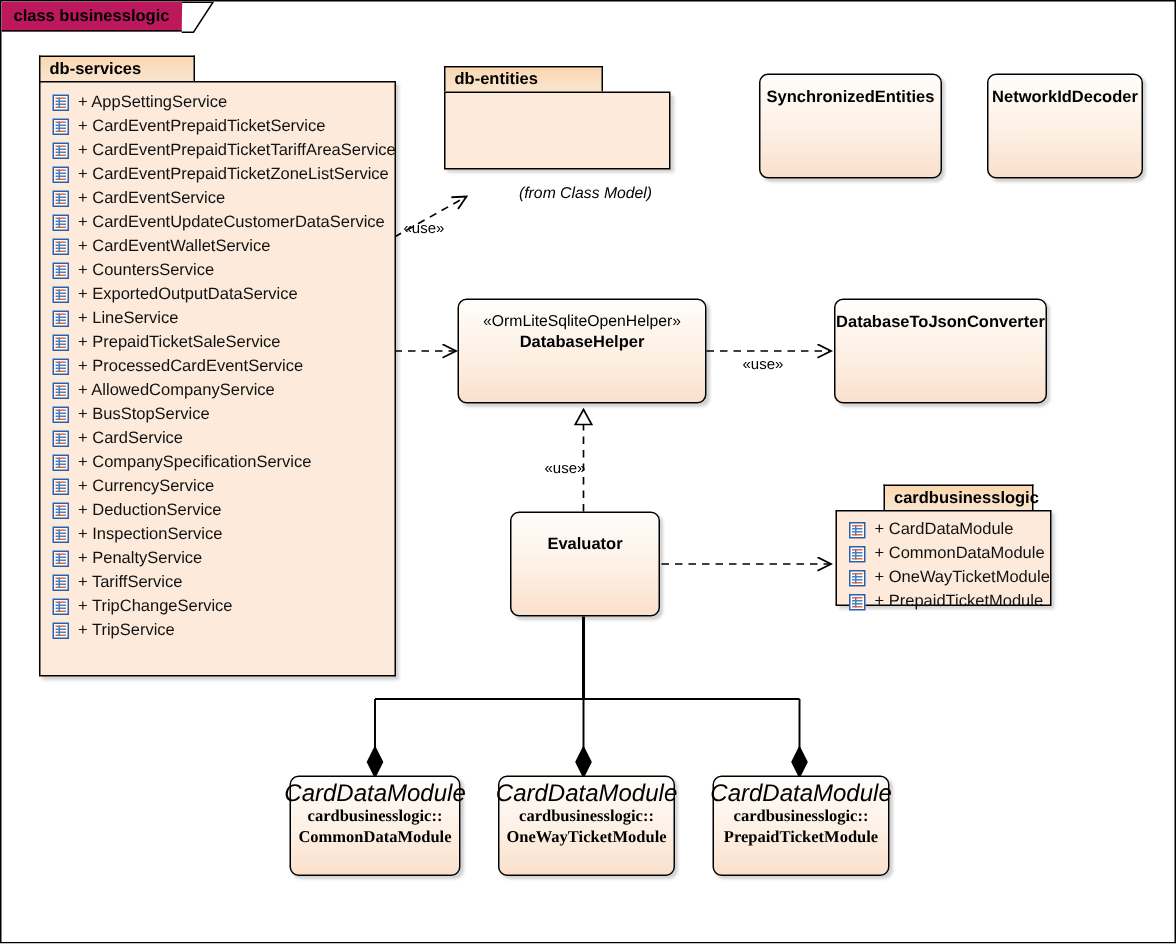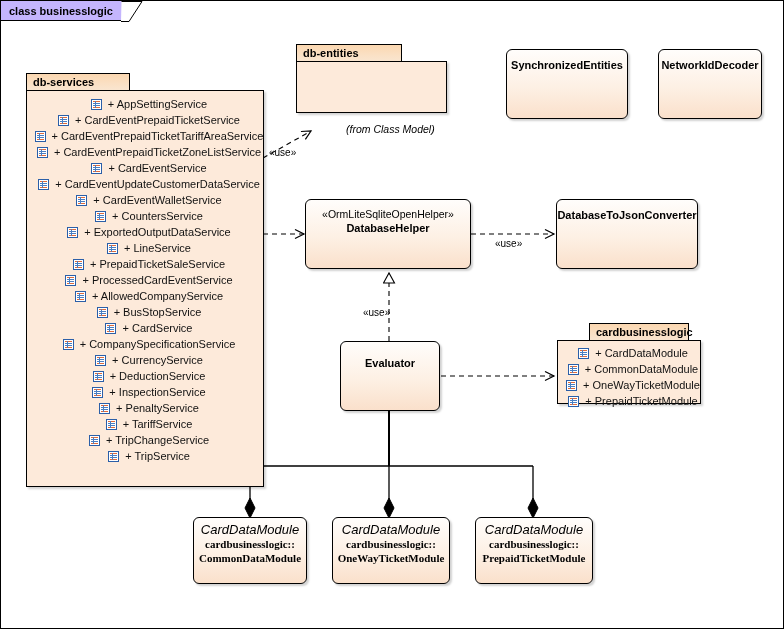--- a/index.html
+++ b/index.html
@@ -19,21 +19,21 @@
     box-sizing: border-box;
     overflow: hidden;
   }
   
   #diagram-tab {
     position: absolute;
     left: 0px;
     top: 0px;
     width: 128px;
     height: 20px;
-    background: #c4b5fd;
+    background: #be185d;
     border-right: none;
     border-bottom: 1px solid #000000;
     box-sizing: border-box;
     display: flex;
     align-items: center;
     padding-left: 8px;
     z-index: 6;
   }
   #diagram-tab .tab-label {
     font-size: 11px;
@@ -94,21 +94,20 @@
     box-shadow: 2px 2px 2px rgba(0,0,0,0.18);
   }
   .pkg-list {
     padding: 5px 0 5px 0;
   }
   .pkg-item {
     display: flex;
     align-items: center;
     height: 16px;
     padding-left: 8px;
-    justify-content: center;
   }
   .pkg-item .item-label {
     font-size: 11px;
     color: #111111;
     white-space: nowrap;
     margin-left: 6px;
   }
   
   .cls-icon {
     position: relative;
@@ -154,21 +153,21 @@
   }
   .clsbox .cname {
     font-size: 11px;
     font-weight: bold;
     color: #000000;
     line-height: 14px;
     text-align: center;
     white-space: nowrap;
   }
   .clsbox .ital {
-    font-size: 13px;
+    font-size: 16px;
     font-style: italic;
     color: #000000;
     line-height: 14px;
     white-space: nowrap;
   }
   .clsbox .qual {
     font-size: 11px;
     font-weight: bold;
     color: #000000;
     line-height: 14px;
@@ -248,21 +247,21 @@
       <path d="M 249,465 L 532,465" fill="none" stroke="#000000" stroke-width="1.3"></path>
       <path d="M 249,465 L 249,500" fill="none" stroke="#000000" stroke-width="1.3"></path>
       <path d="M 388,465 L 388,500" fill="none" stroke="#000000" stroke-width="1.3"></path>
       <path d="M 532,465 L 532,500" fill="none" stroke="#000000" stroke-width="1.3"></path>
       <polygon points="249,497 254,507 249,517 244,507" fill="#000000" stroke="#000000" stroke-width="1"></polygon>
       <polygon points="388,497 393,507 388,517 383,507" fill="#000000" stroke="#000000" stroke-width="1"></polygon>
       <polygon points="532,497 537,507 532,517 527,507" fill="#000000" stroke="#000000" stroke-width="1"></polygon>
     </g>
   </svg>
 
-  <div class="package" style="left:25px; top:36px; width:238px; height:414px;margin-top:36px;">
+  <div class="package" style="left:25px; top:36px; width:238px; height:414px;">
     <div class="pkg-tab" style="width:104px;">
       <span>db-services</span>
     </div>
     <div class="pkg-body" style="top:17px; width:238px; height:397px;">
       <div class="pkg-list">
         <div class="pkg-item">
           <span class="cls-icon">
               <i class="r1"></i>
               <i class="r2"></i>
               <i class="r3"></i>

